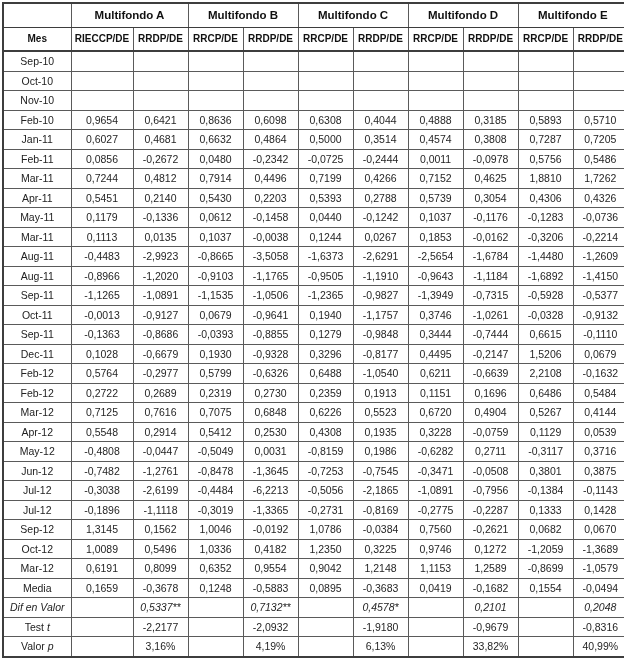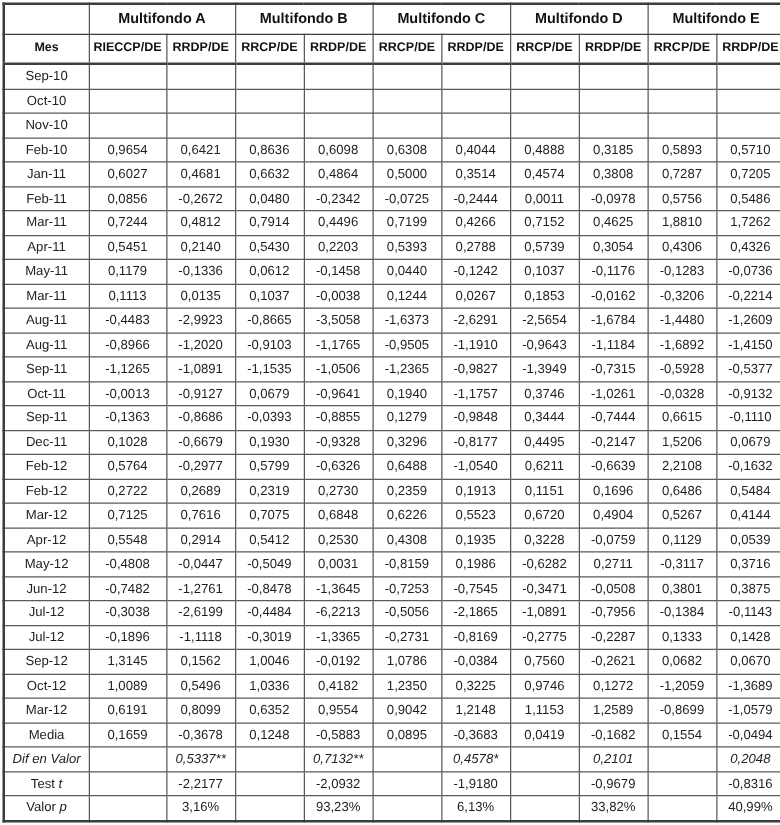--- a/index.html
+++ b/index.html
@@ -466,21 +466,21 @@
         <td></td>
         <td>-0,9679</td>
         <td></td>
         <td>-0,8316</td>
       </tr>
       <tr>
         <th class="mes"><span class="lbl-normal">Valor </span><span class="it">p</span></th>
         <td></td>
         <td>3,16%</td>
         <td></td>
-        <td>93,23%</td>
+        <td>4,19%</td>
         <td></td>
         <td>6,13%</td>
         <td></td>
         <td>33,82%</td>
         <td></td>
         <td>40,99%</td>
       </tr>
     </tbody>
 </table>
 

